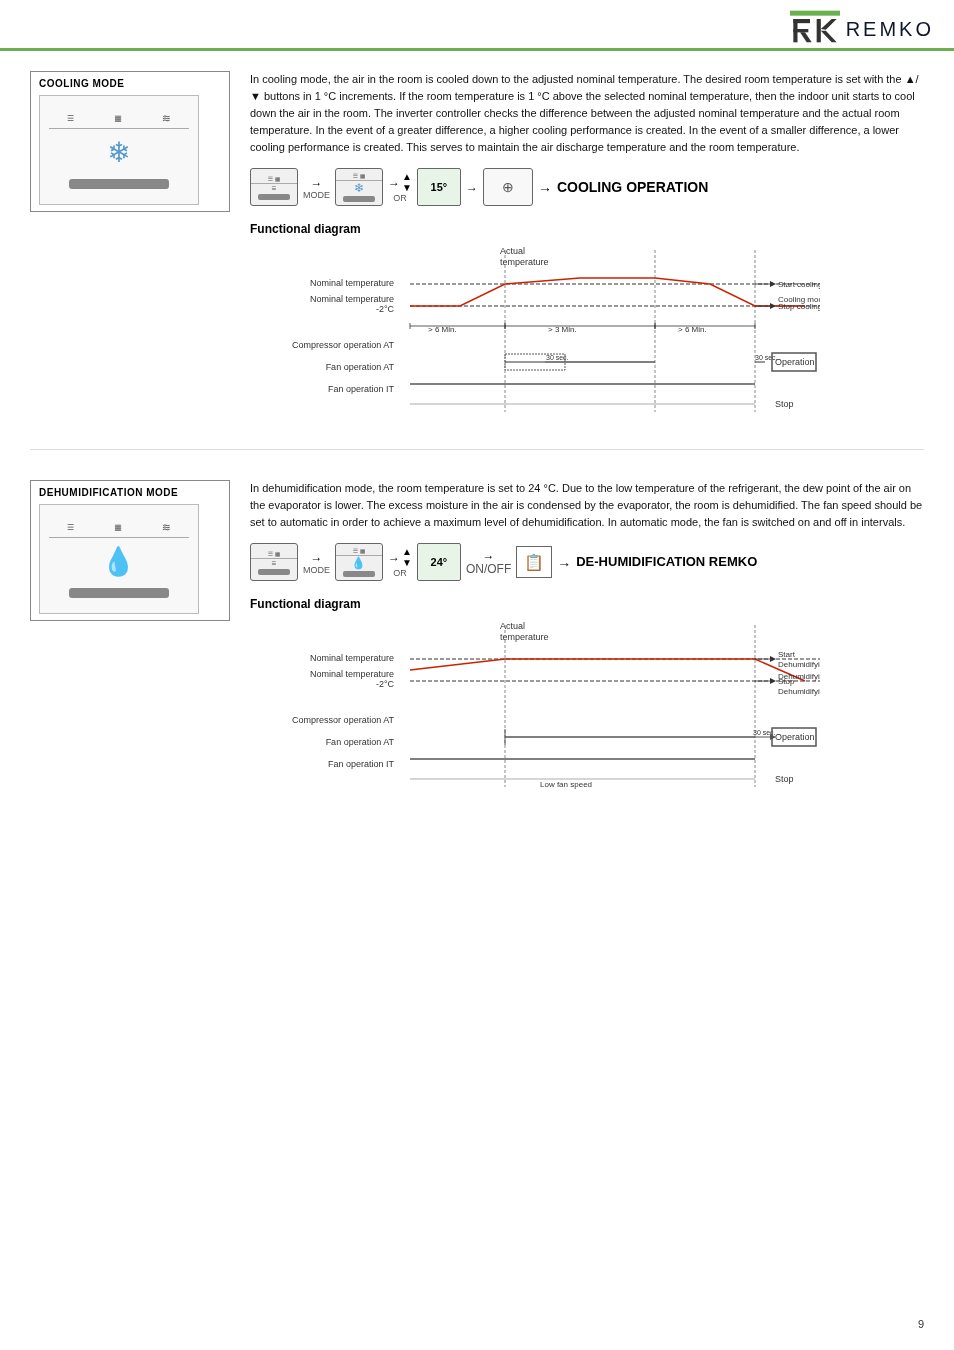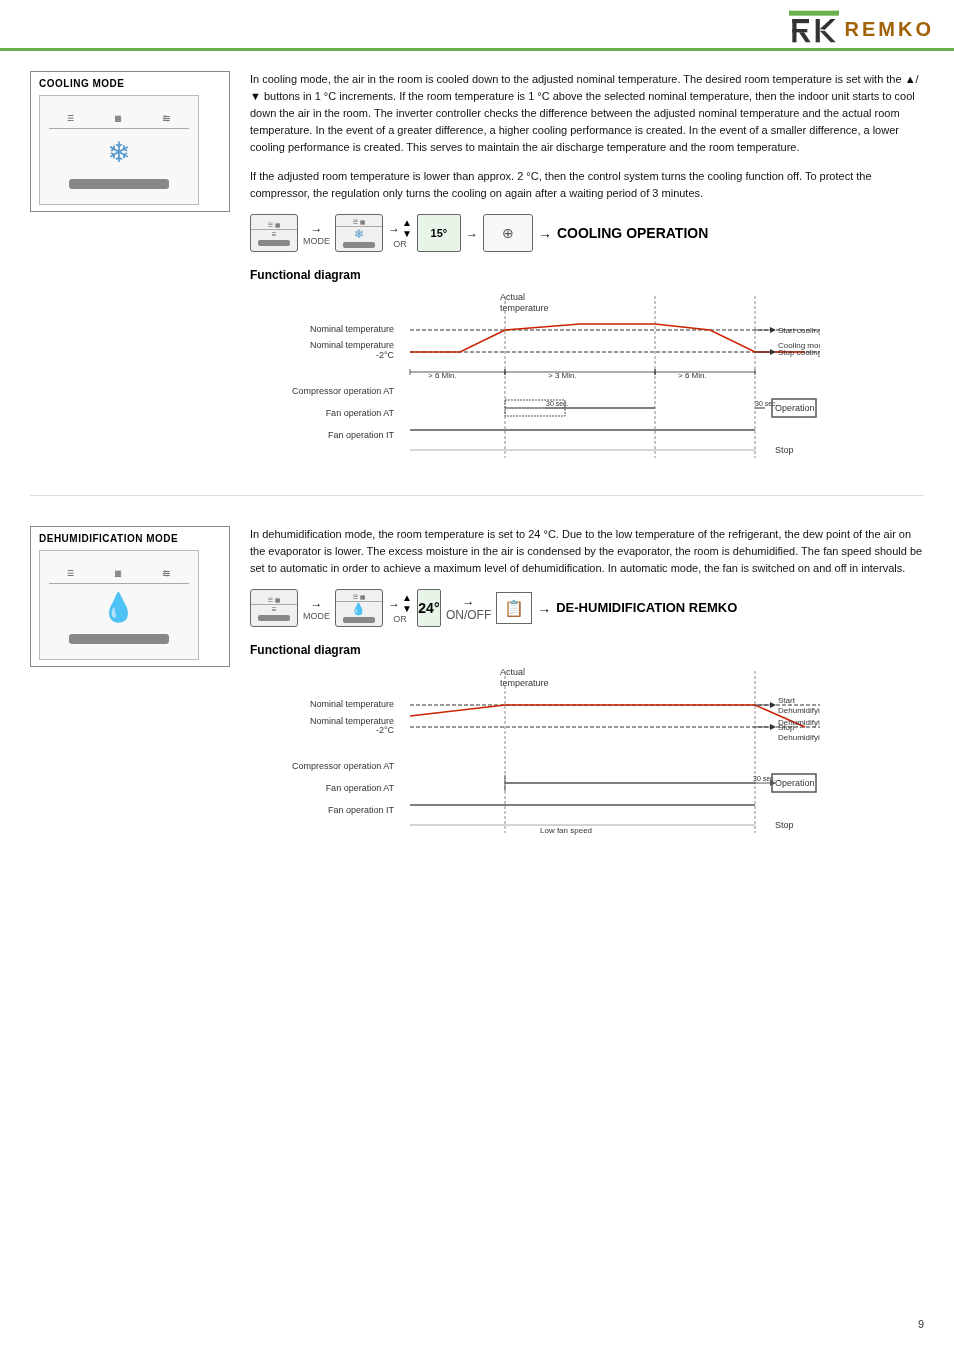--- a/index.html
+++ b/index.html
@@ -171,21 +171,21 @@
 
       <rect x="4" y="10" width="5" height="28" fill="#333"></rect>
       <rect x="4" y="10" width="20" height="5" fill="#333"></rect>
       <rect x="4" y="22" width="18" height="4" fill="#333"></rect>
       <polygon points="18,26 26,38 20,38 12,26" fill="#333"></polygon>
 
       <rect x="32" y="10" width="5" height="28" fill="#333"></rect>
       <polygon points="37,22 50,10 56,10 43,23" fill="#333"></polygon>
       <polygon points="37,24 50,38 56,38 43,24" fill="#333"></polygon>
     </svg>
-    <div style="font-size:20px;font-weight:bold;letter-spacing:3px;color:#a16207;">REMKO</div>
+    <div style="font-size:20px;font-weight:normal;letter-spacing:3px;color:#0f172a;">REMKO</div>
   </div>
 </div>
 
 <div class="page-content">
 
   <div class="section">
     <div class="section-left">
       <div class="mode-box">
         <div class="mode-title">COOLING Mode</div>
         <div class="mode-image">
@@ -203,21 +203,20 @@
             </div>
 
             <div style="width:100px;height:10px;background:#888;border-radius:3px;margin-top:2px;"></div>
           </div>
         </div>
       </div>
     </div>
 
     <div class="section-right">
       <p class="desc-text">In cooling mode, the air in the room is cooled down to the adjusted nominal temperature. The desired room temperature is set with the ▲/▼ buttons in 1 °C increments. If the room temperature is 1 °C above the selected nominal temperature, then the indoor unit starts to cool down the air in the room. The inverter controller checks the difference between the adjusted nominal temperature and the actual room temperature. In the event of a greater difference, a higher cooling performance is created. In the event of a smaller difference, a lower cooling performance is created. This serves to maintain the air discharge temperature and the room temperature.</p>
-      <p class="desc-text">If the adjusted room temperature is lower than approx. 2 °C, then the control system turns the cooling function off. To protect the compressor, the regulation only turns the cooling on again after a waiting period of 3 minutes.</p>
 
       <div style="display:flex;align-items:center;gap:5px;margin:10px 0 6px 0;flex-wrap:wrap;">
 
         <div class="flow-remote">
           <div style="font-size:6px;color:#555;border-bottom:1px solid #aaa;width:100%;text-align:center;padding-bottom:1px;">☰ ▦</div>
           <div style="font-size:8px;color:#555;">≡</div>
           <div style="width:32px;height:6px;background:#888;border-radius:2px;margin-top:1px;"></div>
         </div>
 
         <div style="display:flex;flex-direction:column;align-items:center;gap:1px;">
@@ -379,21 +378,21 @@
         <div style="display:flex;flex-direction:column;align-items:center;">
           <div style="display:flex;align-items:center;gap:2px;">
             <span style="font-size:12px;">→</span>
             <div class="flow-btn-group">
               <span>▲</span>
               <span>▼</span>
             </div>
           </div>
           <span style="font-size:9px;color:#555;">OR</span>
         </div>
-        <div class="flow-display" style="width:24px;height:38px;font-size:14px;">24°</div>
+        <div class="flow-display" style="width:44px;height:38px;font-size:11px;">24°</div>
 
         <div style="display:flex;flex-direction:column;align-items:center;">
           <span style="font-size:12px;">→</span>
           <span style="font-size:12px;color:#555;">ON/OFF</span>
         </div>
 
         <div style="width:36px;height:32px;border:1px solid #666;display:flex;align-items:center;justify-content:center;font-size:16px;">📋</div>
 
         <span style="font-size:14px;font-weight:bold;">→</span>
 

